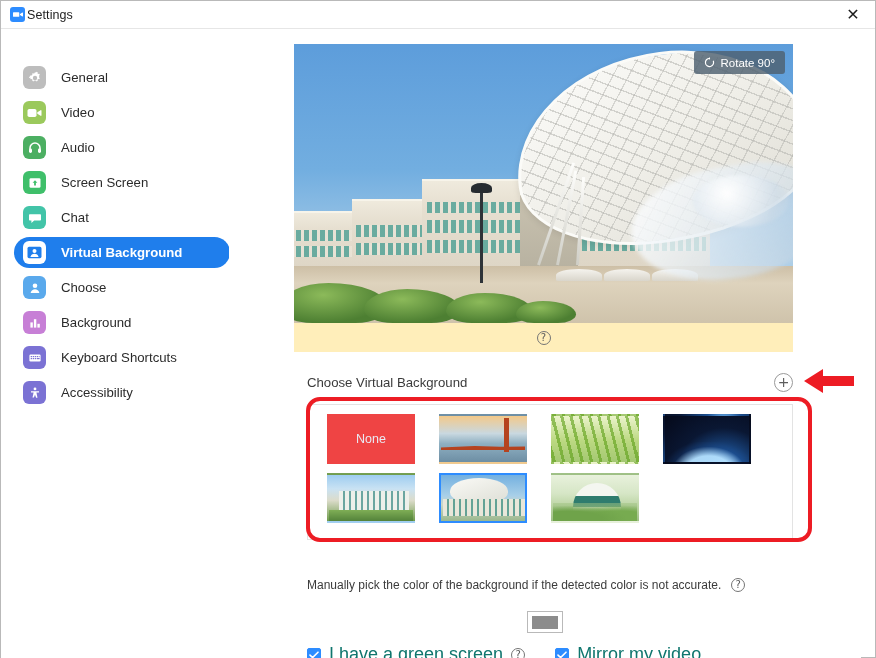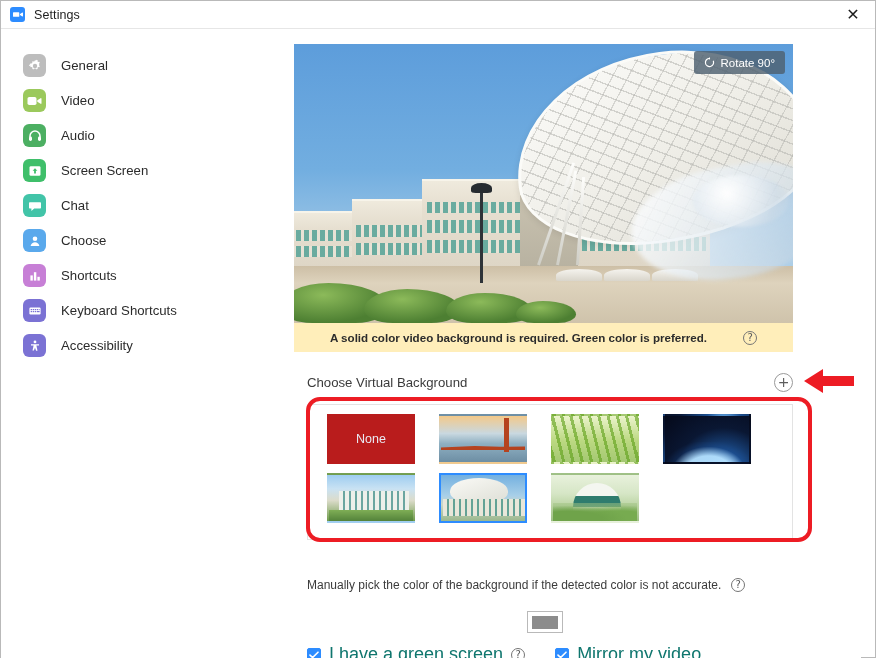--- a/index.html
+++ b/index.html
@@ -24,39 +24,39 @@
     border-bottom: 1px solid #e6e6e6;
     display: flex; align-items: center;
   }
   .zoom-logo {
     width: 15px; height: 15px; margin-left: 9px;
     background: #2d8cff; border-radius: 3px;
     display: flex; align-items: center; justify-content: center;
   }
   .zoom-logo svg { display: block; }
   .titlebar-title {
-    margin-left: 9px;
+    margin-left: 2px;
     font-size: 12.5px; color: #1d1d1d;
     letter-spacing: 0.1px;
   }
   .close-btn {
     position: absolute; right: 0; top: 0;
     width: 44px; height: 27px;
     display: flex; align-items: center; justify-content: center;
     font-size: 16px; color: #1d1d1d; font-family: "DejaVu Sans", sans-serif;
     cursor: pointer;
   }
 
   
   .sidebar {
     position: absolute; left: 0; top: 29px;
     width: 241px; height: 628px;
     background: #ffffff;
     border-right: 1px solid #e4e4f0;
-    padding-top: 16px;
+    padding-top: 28px;
   }
   .nav-item {
     position: relative;
     display: flex; align-items: center;
     height: 31px; margin: 4px 11px 4px 13px;
     border-radius: 16px;
     padding-left: 9px;
     cursor: pointer;
   }
   .nav-item.active { background: #1f7eec; }
@@ -223,21 +223,21 @@
   }
   .thumb {
     position: relative;
     width: 88px; height: 50px;
     overflow: hidden;
     cursor: pointer;
     border: 2px solid transparent;
   }
   .thumb.selected { border-color: #2d8cff; }
   .thumb-none {
-    background: #b91c1c;
+    background: #ef4444;
     display: flex; align-items: center; justify-content: center;
     color: #e9e9f2; font-size: 12.5px;
   }
   
   .tb-ggb { background: linear-gradient(to bottom,#f3c98a 0%,#c9d8e0 38%,#8fb0c2 60%,#6d8ea4 100%); }
   .tb-ggb::before {
     content:""; position:absolute; right:16px; top:2px; width:5px; height:34px;
     background:#b5431f;
   }
   .tb-ggb::after {
@@ -404,41 +404,51 @@
 
     <div class="nav-item">
       <span class="nav-icon" style="background:#42c4a8">
         <svg width="14" height="14" viewBox="0 0 14 14">
             <path d="M2 3.2h10c.6 0 1 .45 1 1v4.3c0 .55-.4 1-1 1H6.2L3.4 12V9.5H2c-.6 0-1-.45-1-1V4.2c0-.55.4-1 1-1z" fill="#fff"></path>
           </svg>
       </span>
       <span class="nav-label">Chat</span>
     </div>
 
+    <div class="nav-item active">
+      <span class="nav-icon" style="background:#ffffff">
+        <svg width="15" height="13" viewBox="0 0 15 13">
+            <rect x="0.5" y="0.8" width="14" height="11.4" rx="1.6" fill="#1f7eec"></rect>
+            <circle cx="7.5" cy="5" r="2" fill="#fff"></circle>
+            <path d="M3.4 11c.5-2.2 2.1-3.2 4.1-3.2S11.1 8.8 11.6 11z" fill="#fff"></path>
+          </svg>
+      </span>
+      <span class="nav-label">Virtual Background</span>
+    </div>
 
 
     <div class="nav-item">
       <span class="nav-icon" style="background:#5aa9ec">
         <svg width="14" height="14" viewBox="0 0 14 14">
             <circle cx="7" cy="4.8" r="2.3" fill="#fff"></circle>
             <path d="M2.6 12c.6-2.6 2.4-3.7 4.4-3.7s3.8 1.1 4.4 3.7z" fill="#fff"></path>
           </svg>
       </span>
       <span class="nav-label">Choose</span>
     </div>
 
     <div class="nav-item">
       <span class="nav-icon" style="background:#c77fd6">
         <svg width="14" height="14" viewBox="0 0 14 14">
             <rect x="2.4" y="6.4" width="2.4" height="5.2" fill="#fff"></rect>
             <rect x="5.9" y="3.2" width="2.4" height="8.4" fill="#fff"></rect>
             <rect x="9.4" y="7.8" width="2.4" height="3.8" fill="#fff"></rect>
           </svg>
       </span>
-      <span class="nav-label">Shortcuts</span>
+      <span class="nav-label">Background</span>
     </div>
 
     <div class="nav-item">
       <span class="nav-icon" style="background:#7b72d4">
         <svg width="14" height="14" viewBox="0 0 14 14">
             <rect x="1.4" y="3.6" width="11.2" height="6.8" rx="1.2" fill="#fff"></rect>
             <g fill="#7b72d4">
               <rect x="2.7" y="5" width="1.3" height="1.2"></rect>
               <rect x="4.7" y="5" width="1.3" height="1.2"></rect>
               <rect x="6.7" y="5" width="1.3" height="1.2"></rect>
@@ -516,21 +526,20 @@
           <svg width="11" height="11" viewBox="0 0 11 11">
               <path d="M5.5 1.4a4.1 4.1 0 103.9 2.8" stroke="#fff" stroke-width="1.2" fill="none" stroke-linecap="round"></path>
               <path d="M5.9 0.2L4.2 1.5l1.7 1.3z" fill="#fff"></path>
             </svg>
         </span>
         <span>Rotate 90°</span>
       </div>
     </div>
 
     <div class="warnbar">
-      <span class="warnbar-text">A solid color video background is required. Green color is preferred.</span>
       <span class="qmark">?</span>
     </div>
 
     <div class="choose-row">
       <span class="choose-label">Choose Virtual Background</span>
       <span class="plus-btn">+</span>
     </div>
 
     <div class="thumb-panel">
       <div class="thumb-grid">

